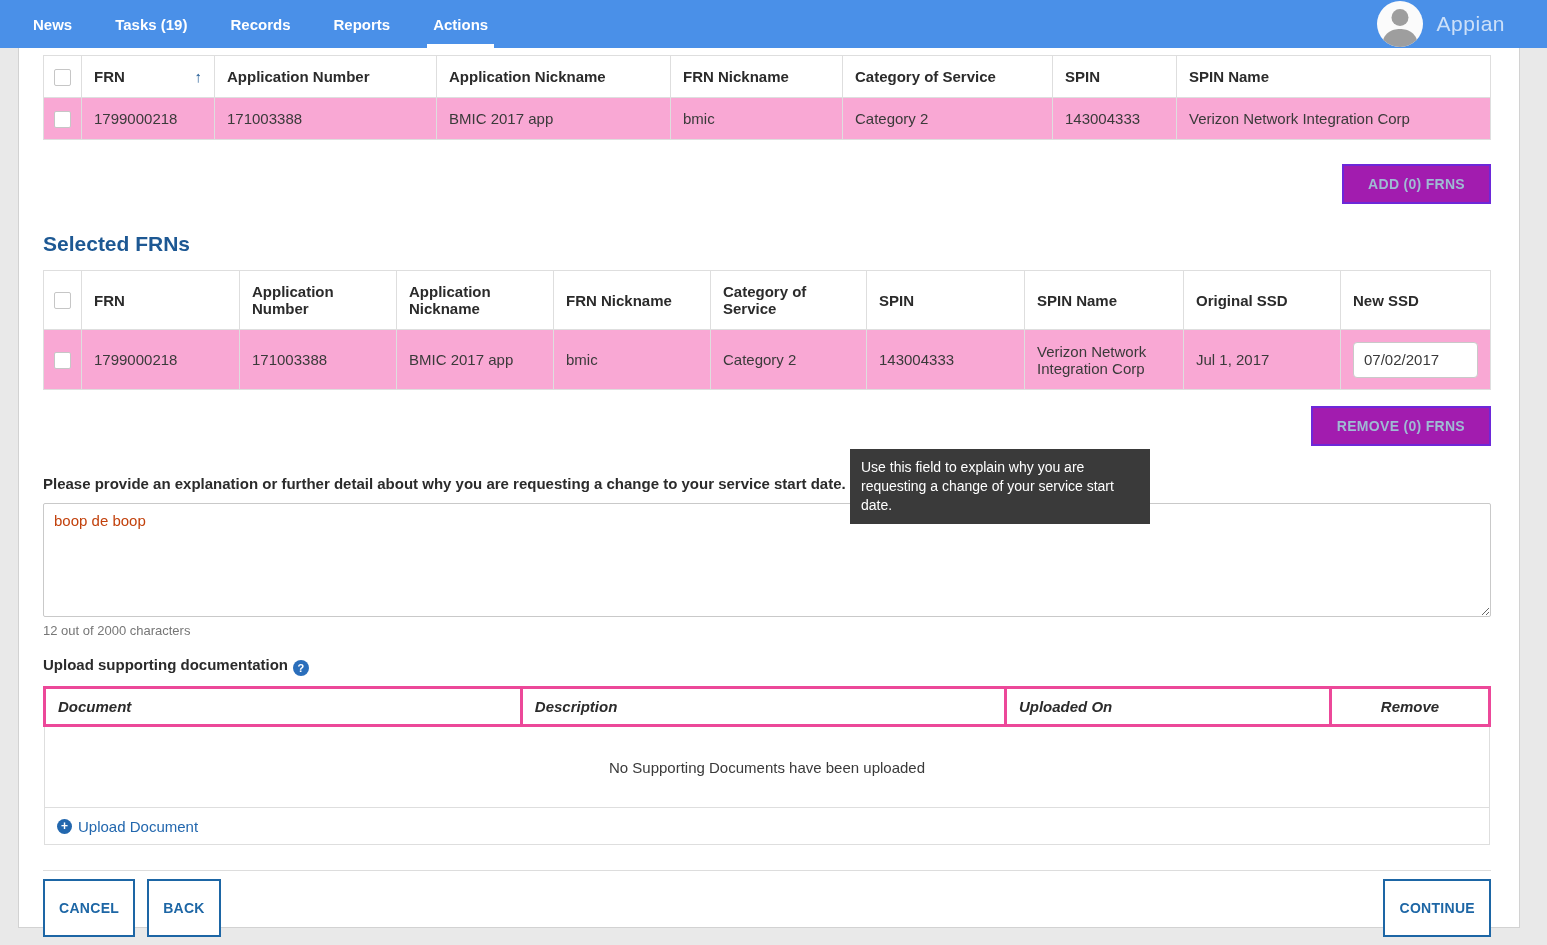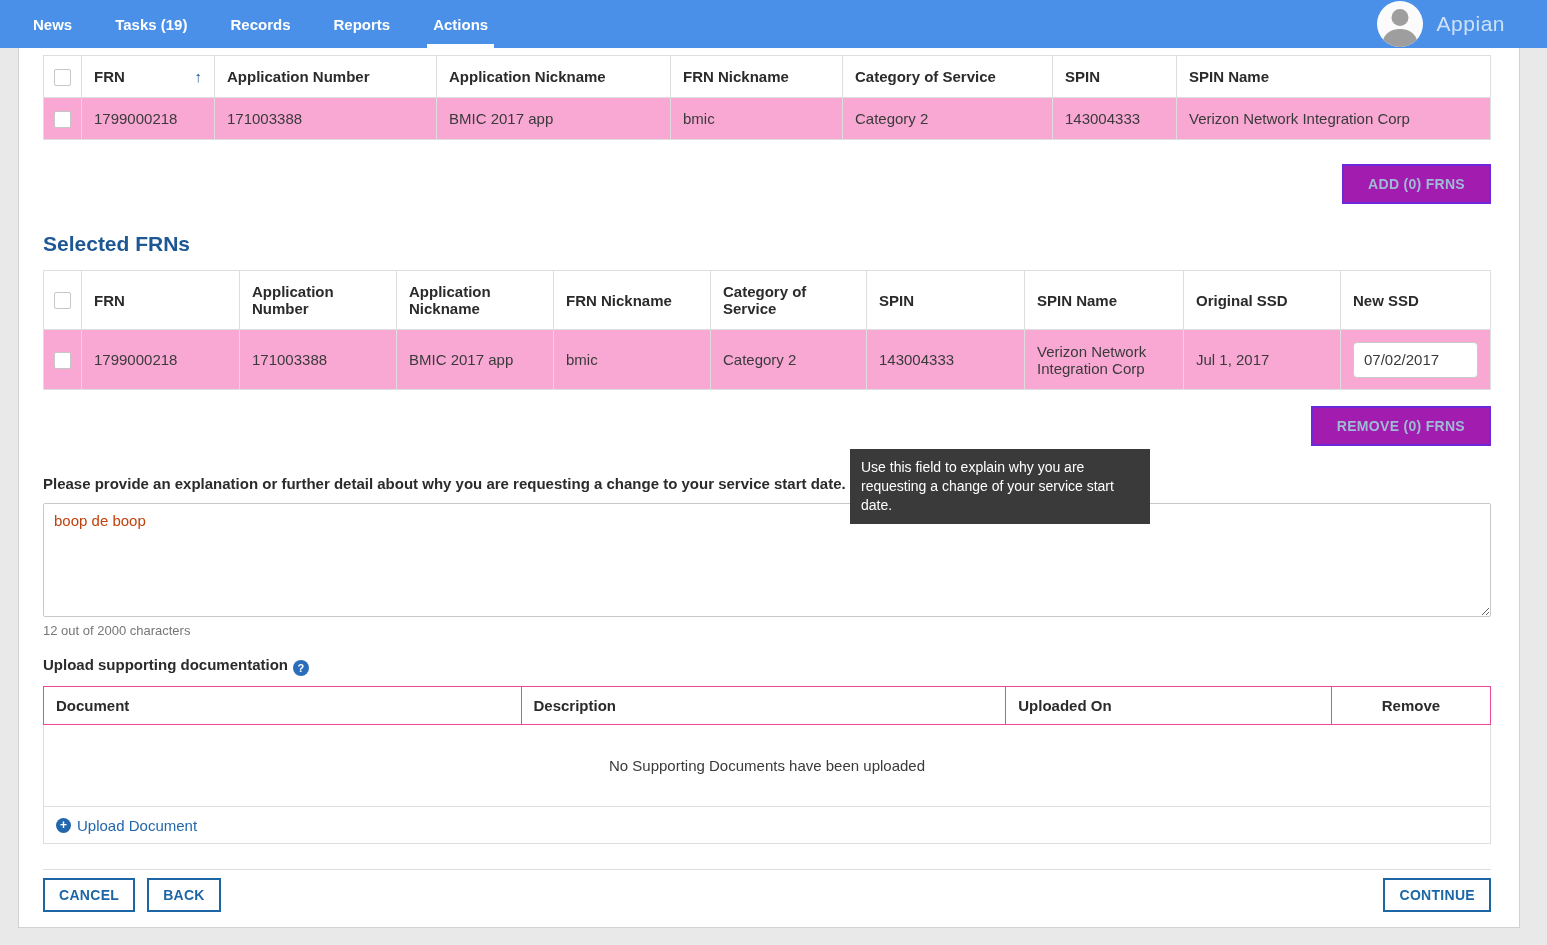--- a/index.html
+++ b/index.html
@@ -120,21 +120,21 @@
     letter-spacing: 0.3px;
     cursor: pointer;
     font-family: "Liberation Sans", sans-serif;
   }
   .btn-primary {
     background: #ffffff;
     border: 2px solid #1d66a5;
     color: #1d66a5;
     font-size: 14px;
     font-weight: 700;
-    padding: 7px 14px;
+    padding: 19px 14px;
     letter-spacing: 0.3px;
     cursor: pointer;
     font-family: "Liberation Sans", sans-serif;
   }
   
   .section-heading {
     color: #1d5893;
     font-size: 21px;
     font-weight: 700;
     margin: 28px 0 14px 0;
@@ -185,27 +185,28 @@
     display: block;
   }
   .char-count { color: #767676; font-size: 13px; margin-top: 6px; }
   .upload-label-row { margin-top: 18px; margin-bottom: 10px; }
   table.doc-table {
     width: 100%;
     border-collapse: collapse;
     table-layout: fixed;
   }
   .doc-table th {
-    border: 1px solid #ec4899;
+    border: 3px solid #ec4899;
     padding: 9px 12px;
     text-align: left;
     font-size: 15px;
     font-weight: 700;
     color: #2b2b2b;
     height: 38px;
+    font-style: italic;
   }
   .doc-table th.center { text-align: center; }
   .doc-table td.empty-cell {
     border-left: 1px solid #dedede;
     border-right: 1px solid #dedede;
     height: 82px;
     text-align: center;
     font-size: 15px;
     color: #3a3a3a;
     vertical-align: middle;

